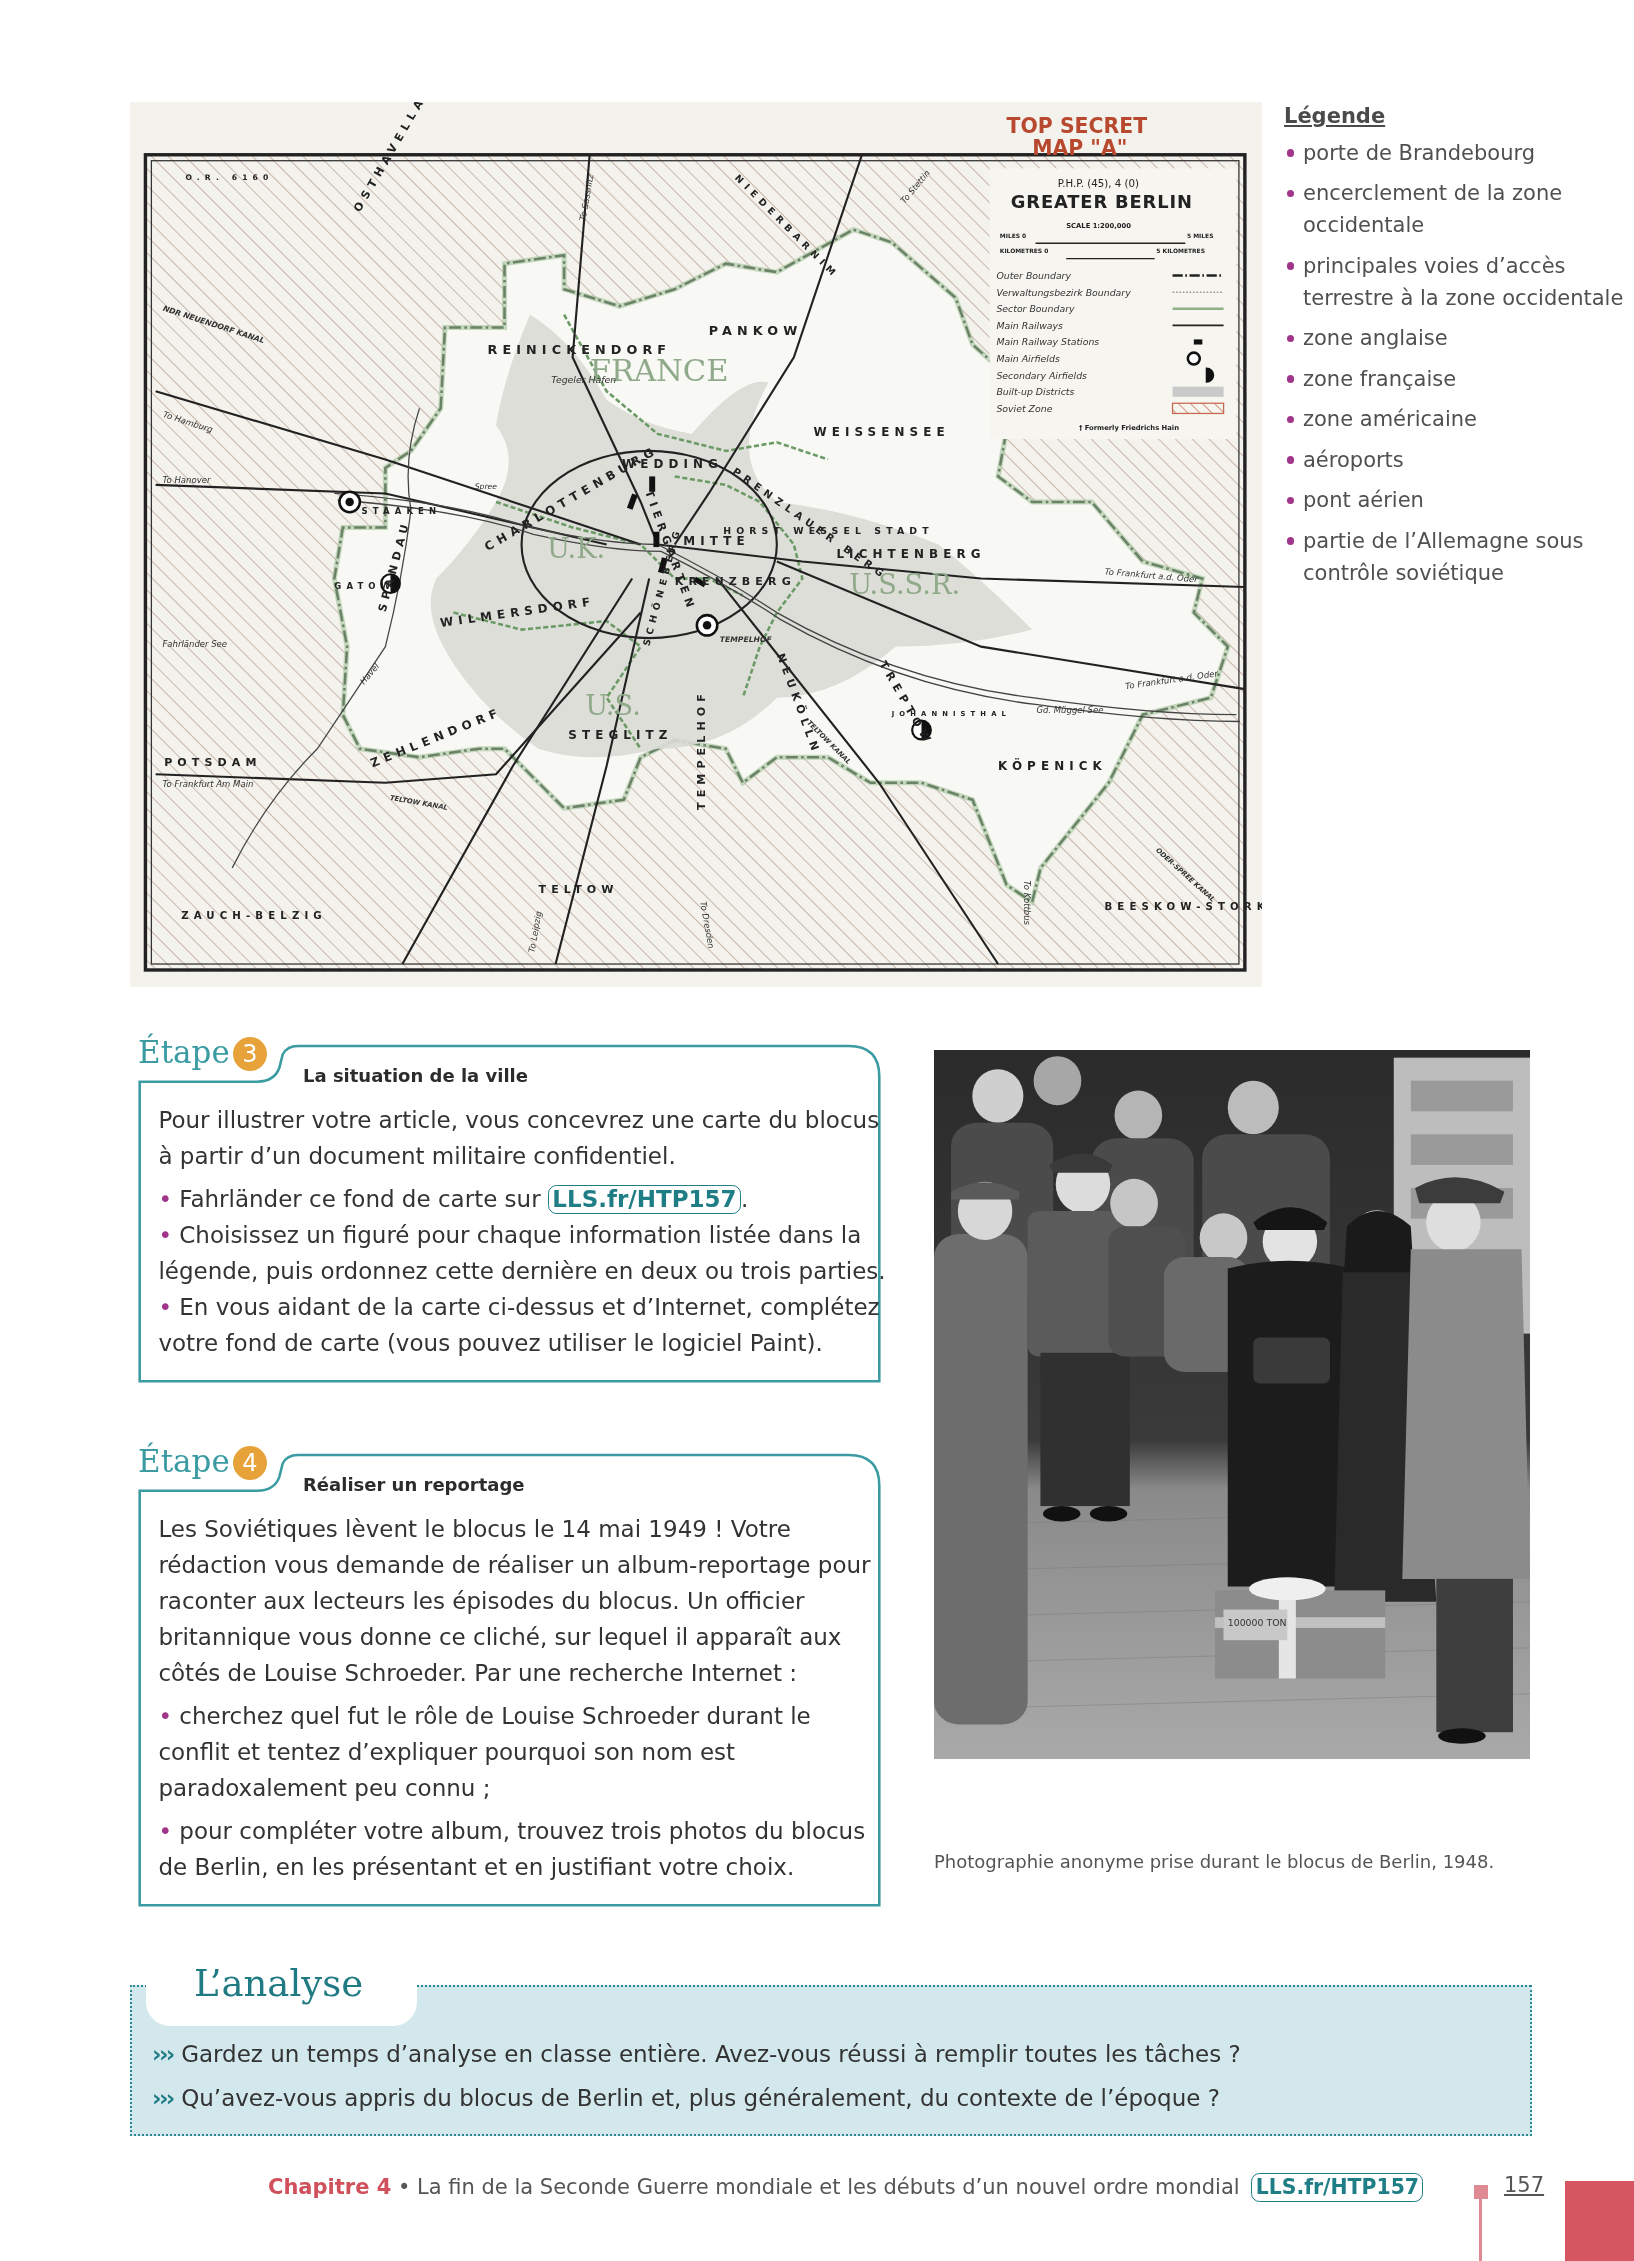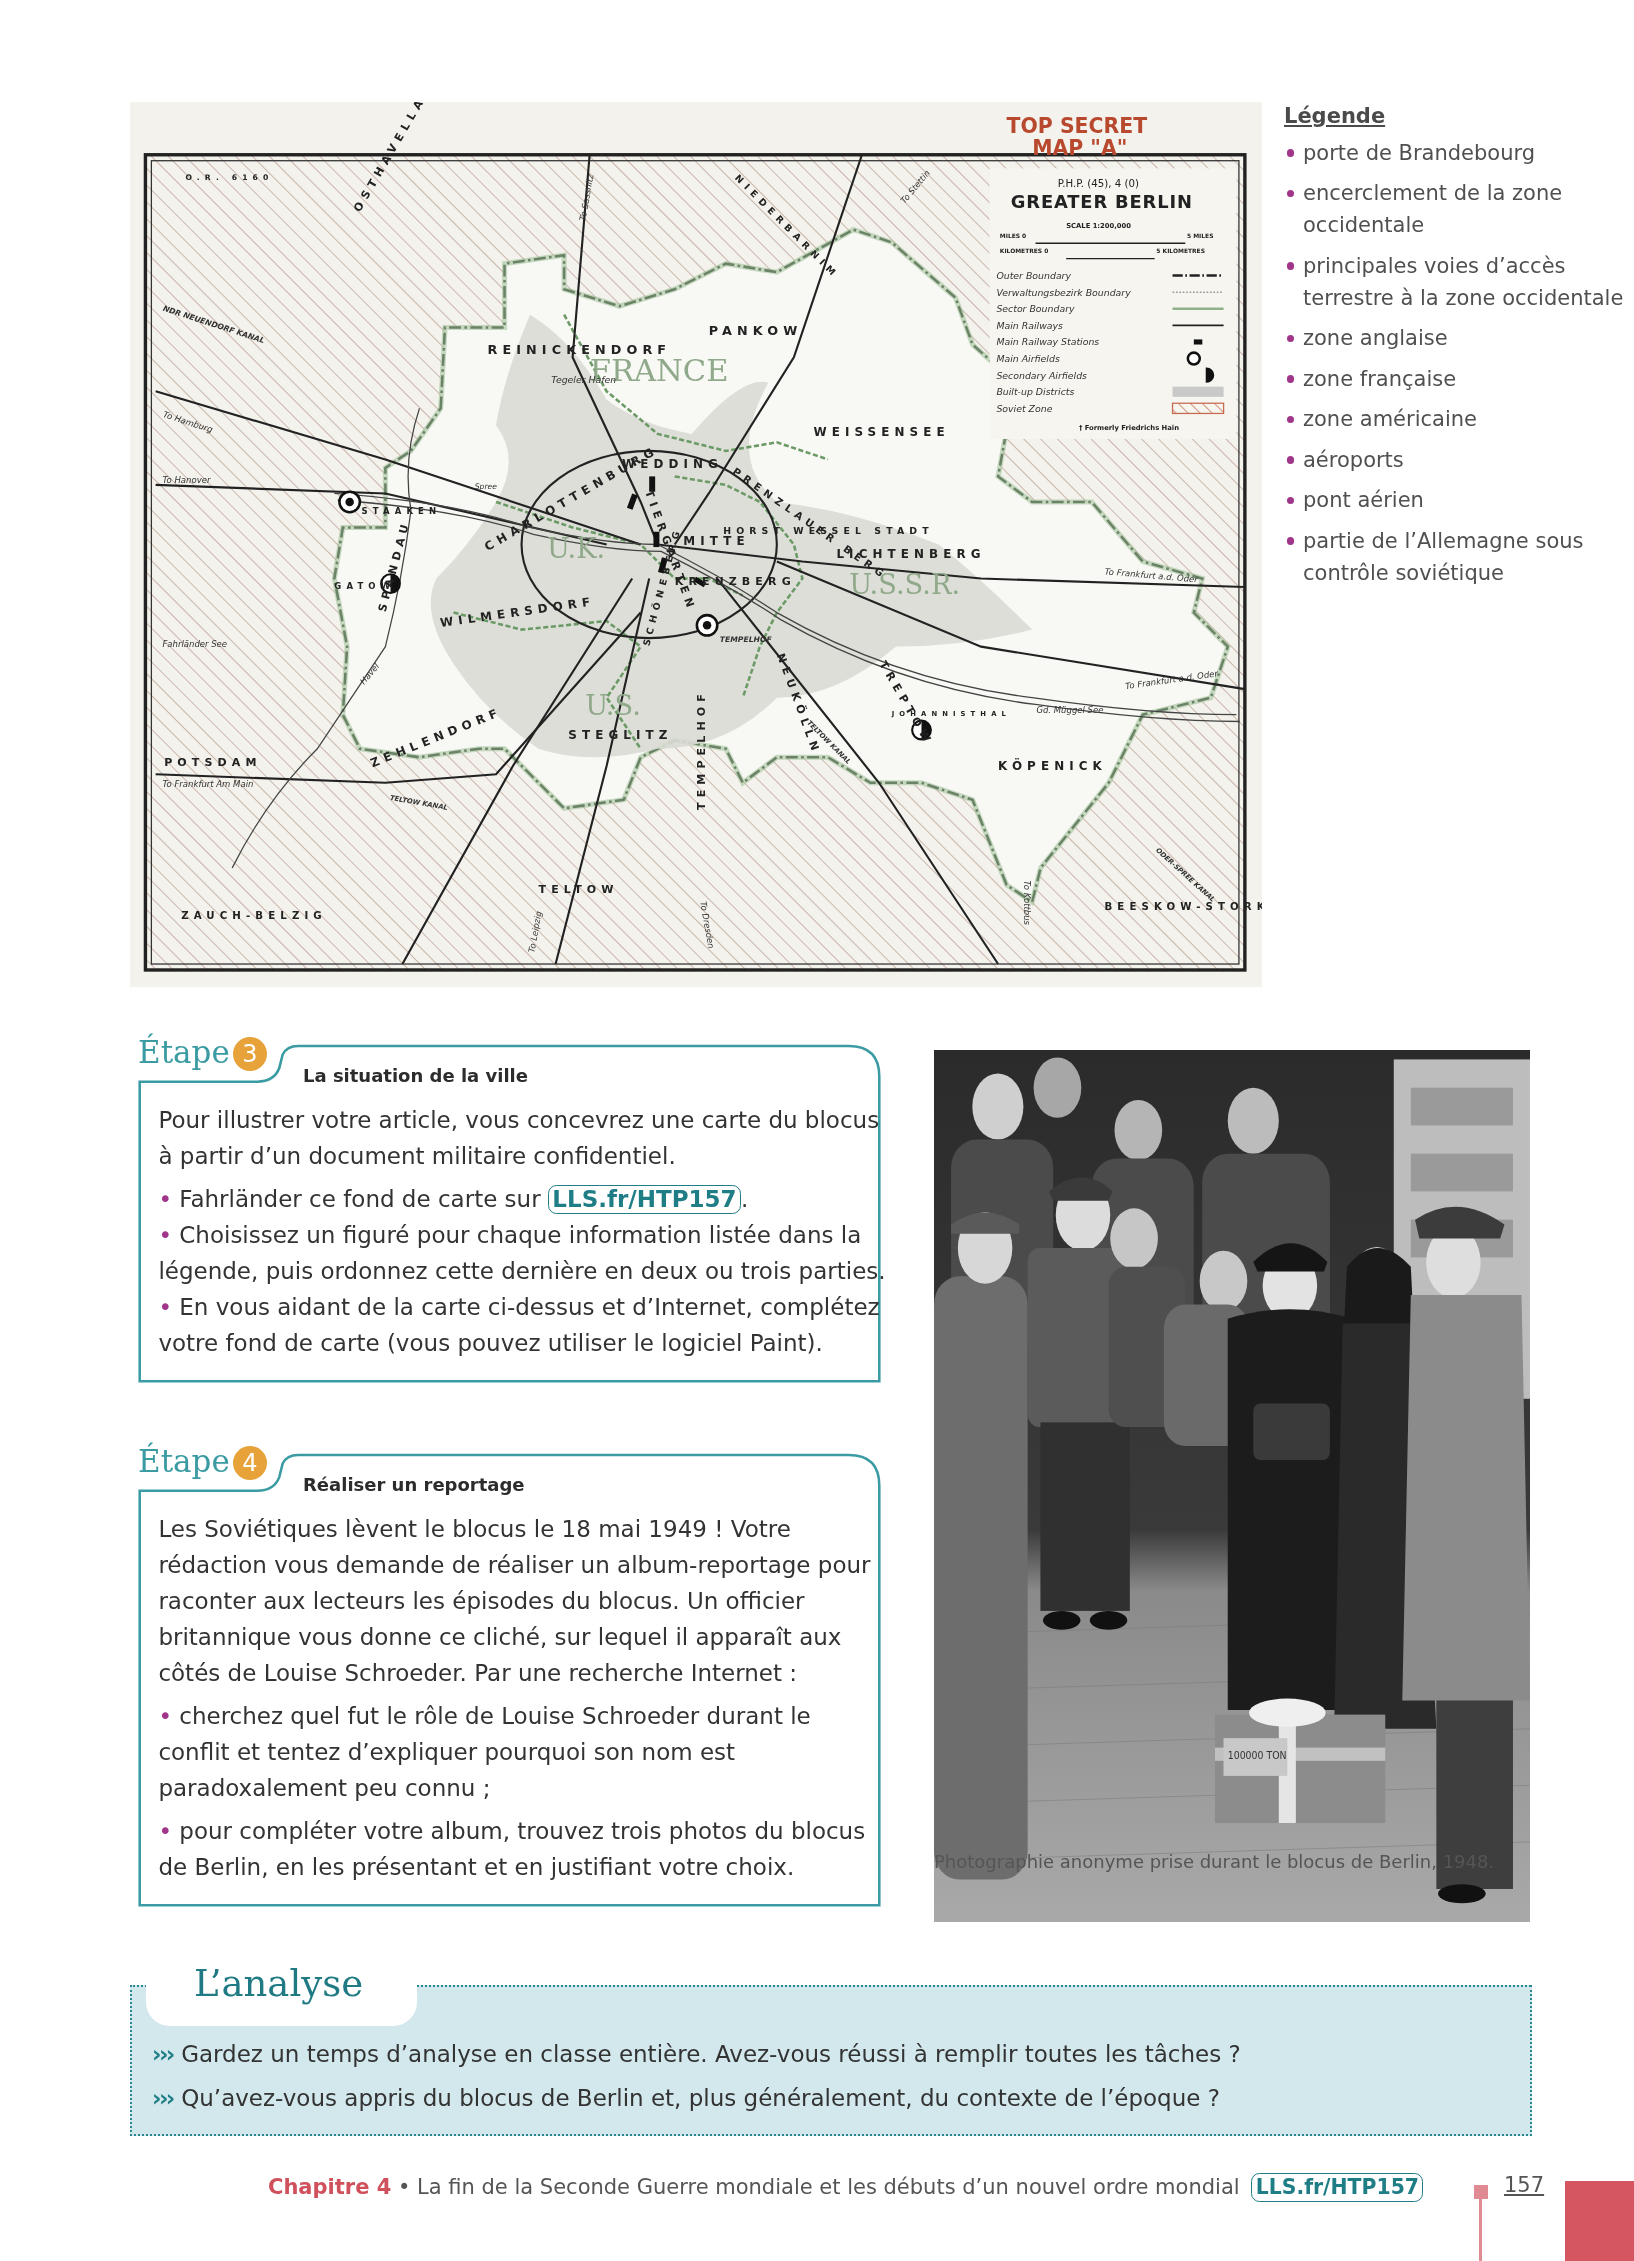--- a/index.html
+++ b/index.html
@@ -39,21 +39,21 @@
   .etape-subtitle { position: absolute; left: 165px; font-size: 18px; font-weight: bold; color: #2c2c2c; }
   .etape-body { position: absolute; left: 20.4px; right: 15.3px; font-size: 23px; line-height: 36px; color: #333; }
   .etape-body p { margin: 0 0 6.8px 0; }
   .bullet { color: #a0358a; }
   .lls-pill {
     display: inline-block; border: 1.7px solid #1f7d86; border-radius: 8.5px; padding: 0 3.4px;
     color: #1f7d86; font-weight: bold; line-height: 27px;
   }
 
   
-  #photo { left: 934px; top: 1050px; width: 596px; height: 872px; background: #555; overflow: hidden; }
+  #photo { left: 934px; top: 1050px; width: 596px; height: 709px; background: #555; overflow: hidden; }
   #photo svg { width: 100%; height: 100%; display: block; }
   #caption { left: 934px; top: 1846px; width: 613px; font-size: 18px; line-height: 32px; color: #555; }
 
   
   #analyse { left: 130px; top: 1985px; width: 1398px; height: 149px; background: #d3e8ec; border: 2.6px dotted #2a8891; border-top: none; }
   #analyse-topline { left: 409px; top: 1985px; width: 1122px; border-top: 2.6px dotted #2a8891; }
   #analyse-tab {
     left: 146px; top: 1958px; width: 271px; height: 68px; background: #fff;
     border-radius: 0 0 24px 24px;
   }
@@ -279,21 +279,21 @@
 </div>
 
 <div class="etape abs" style="top:1443px; height:464px;">
   <svg class="etape-frame" width="743" height="464" viewBox="0 0 873 545">
     <path d="M2 56 L140 56 Q160 56 166 40 L170 24 Q175 14 188 14 L835 14 Q871 14 871 50 L871 543 L2 543 Z" fill="none" stroke="#3a9ba3" stroke-width="3"></path>
   </svg>
   <span class="etape-word">Étape</span>
   <span class="etape-num">4</span>
   <div class="etape-subtitle" style="top:31px;">Réaliser un reportage</div>
   <div class="etape-body" style="top:68px;">
-    <p>Les Soviétiques lèvent le blocus le 18 mai 1949 ! Votre rédaction vous demande de réaliser un album-reportage pour raconter aux lecteurs les épisodes du blocus. Un officier britannique vous donne ce cliché, sur lequel il apparaît aux côtés de Louise Schroeder. Par une recherche Internet :</p>
+    <p>Les Soviétiques lèvent le blocus le 14 mai 1949 ! Votre rédaction vous demande de réaliser un album-reportage pour raconter aux lecteurs les épisodes du blocus. Un officier britannique vous donne ce cliché, sur lequel il apparaît aux côtés de Louise Schroeder. Par une recherche Internet :</p>
     <p>
       <span class="bullet">•</span>
       <span>cherchez quel fut le rôle de Louise Schroeder durant le conflit et tentez d’expliquer pourquoi son nom est paradoxalement peu connu ;</span>
     </p>
     <p>
       <span class="bullet">•</span>
       <span>pour compléter votre album, trouvez trois photos du blocus de Berlin, en les présentant et en justifiant votre choix.</span>
     </p>
   </div>
 </div>

